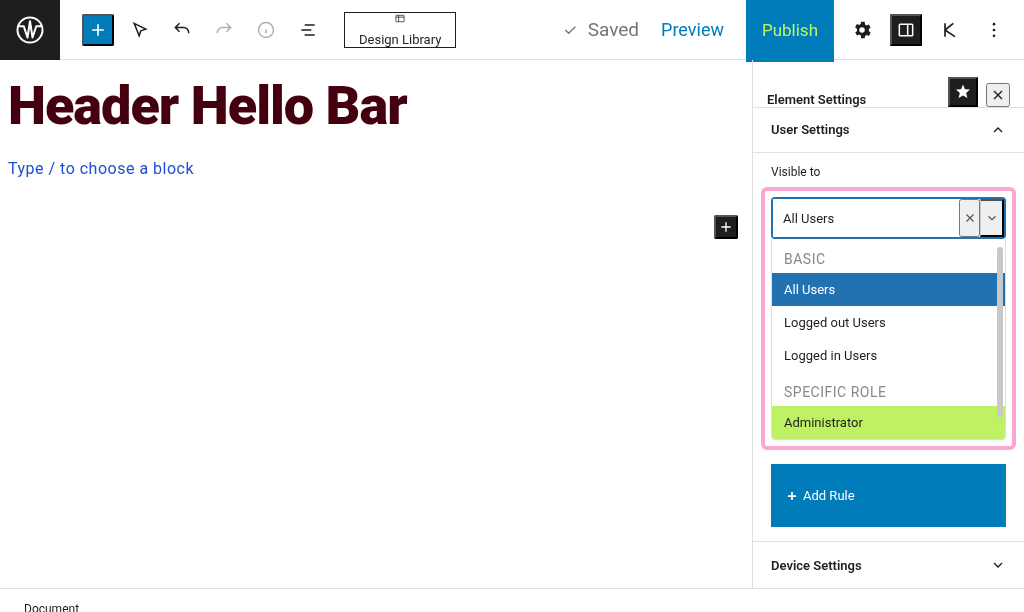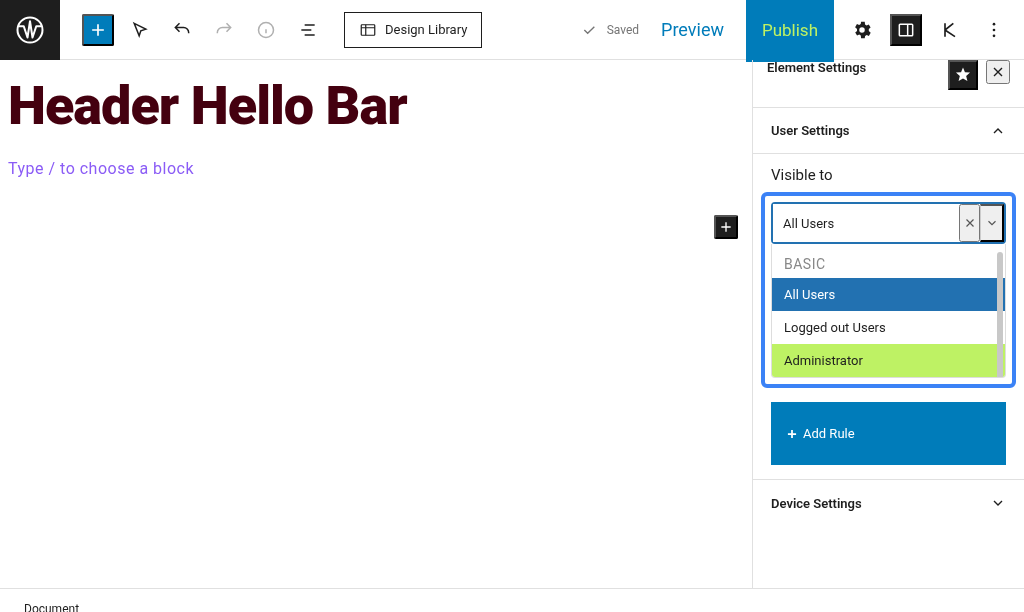--- a/index.html
+++ b/index.html
@@ -6,47 +6,47 @@
   body { width: 1024px; height: 612px; overflow: hidden; background: #fff; position: relative; }
 
   
   .topbar { height: 60px; display: flex; align-items: center; padding: 0 8px 0 0; border-bottom: 1px solid #e0e0e0; }
   .wp-logo { width: 60px; height: 60px; background: #1e1e1e; display: flex; align-items: center; justify-content: center; }
   .wp-logo svg { width: 30px; height: 30px; }
   .tb-left { display: flex; align-items: center; gap: 10px; padding-left: 22px; }
   .tb-sq-primary { width: 32px; height: 32px; background: #007cba; border-radius: 2px; display: flex; align-items: center; justify-content: center; color: #fff; }
   .tb-icon-btn { width: 32px; height: 32px; display: flex; align-items: center; justify-content: center; color: #1e1e1e; border: none; background: none; }
   .tb-icon-btn.dim { color: #b0b0b0; }
-  .design-lib { margin-left: 10px; height: 36px; padding: 0 14px; border: 1px solid #1e1e1e; background: #fff; display: flex; align-items: center; gap: 8px; font-size: 13px; color: #1e1e1e; }
+  .design-lib { margin-left: 10px; height: 36px; padding: 0 14px; border: 1px solid #1e1e1e; background: #fff; display: flex; align-items: center; gap: 8px; font-size: 13px; color: #1e1e1e; flex-direction: column; }
   .design-lib svg { width: 18px; height: 18px; }
   .tb-spacer { flex: 1; }
   .tb-right { display: flex; align-items: center; gap: 12px; padding-right: 6px; }
-  .saved { display: flex; align-items: center; gap: 10px; color: #757575; font-size: 12px; }
+  .saved { display: flex; align-items: center; gap: 10px; color: #757575; font-size: 19px; }
   .preview { color: #007cba; font-size: 18px; background: none; border: none; padding: 6px 10px; }
   .publish { background: #007cba; color: #bef264; border: none; padding: 22px 16px; font-size: 17px; }
   .tb-dark { width: 32px; height: 32px; background: #1e1e1e; color: #fff; display: flex; align-items: center; justify-content: center; }
 
   
   .main-row { display: flex; height: calc(100% - 60px - 24px); }
   .editor { flex: 1; padding: 18px 8px 0 8px; position: relative; }
   .editor-title { font-size: 54px; font-weight: 900; color: #44000f; letter-spacing: -1px; line-height: 1.05; margin-bottom: 24px; }
-  .editor-placeholder { color: #8b5cf6; font-size: 16px; letter-spacing: 0.5px; }
+  .editor-placeholder { color: #1d4ed8; font-size: 16px; letter-spacing: 0.5px; }
   .editor-add { position: absolute; top: 155px; right: 14px; width: 24px; height: 24px; background: #1e1e1e; color: #fff; border-radius: 2px; display: flex; align-items: center; justify-content: center; }
 
   
   .sidebar { width: 272px; border-left: 1px solid #e0e0e0; display: flex; flex-direction: column; position: relative; }
-  .sb-header { height: 48px; display: flex; align-items: flex-start; padding: 0 14px; border-bottom: 1px solid #e0e0e0; gap: 8px;}
+  .sb-header { height: 48px; display: flex; align-items: flex-end; padding: 0 14px; border-bottom: 1px solid #e0e0e0; gap: 8px;}
   .sb-header-title { font-size: 13px; font-weight: 600; color: #1e1e1e; flex: 1; }
   .sb-star { width: 30px; height: 30px; background: #1e1e1e; color: #fff; display: flex; align-items: center; justify-content: center; }
   .sb-close { width: 24px; height: 24px; display: flex; align-items: center; justify-content: center; color: #1e1e1e; font-size: 18px; }
   .sb-section-head { height: 46px; display: flex; align-items: center; justify-content: space-between; padding: 0 18px; border-bottom: 1px solid #e0e0e0; font-size: 13px; font-weight: 600; color: #1e1e1e; gap: 12px; }
   .sb-section-head.no-border { border-bottom: none; }
   .sb-body { padding: 0 14px; position: relative; }
-  .sb-label { font-size: 15px; color: #1e1e1e; padding: 12px 4px 8px 4px; }
-  .sb-highlight { border: 4px solid #3b82f6; border-radius: 6px; padding: 6px; margin: 0 -6px; }
+  .sb-label { font-size: 12px; color: #1e1e1e; padding: 12px 4px 8px 4px; }
+  .sb-highlight { border: 4px solid #f9a8d4; border-radius: 6px; padding: 6px; margin: 0 -6px; }
   .sb-select { border: 2px solid #2271b1; border-radius: 4px; display: flex; align-items: stretch; height: 42px; background: #fff; }
   .sb-select-input { flex: 1; border: none; padding: 0 10px; font-size: 13px; outline: none; color: #1e1e1e; }
   .sb-select-clear { width: 30px; display: flex; align-items: center; justify-content: center; color: #555; font-size: 16px; }
   .sb-select-arrow { width: 34px; border-left: 1px solid #ccc; display: flex; align-items: center; justify-content: center; color: #555; }
   .dropdown { border: 1px solid #ddd; border-top: none; border-radius: 0 0 4px 4px; background: #fff; max-height: 210px; overflow: hidden; position: relative; }
   .dd-scroll { position: absolute; right: 2px; top: 8px; width: 6px; height: 170px; background: #c8c8c8; border-radius: 3px; }
   .dd-group { font-size: 14px; letter-spacing: 0.5px; color: #888; padding: 12px 12px 6px 12px; }
   .dd-item { font-size: 13px; padding: 9px 12px; color: #1e1e1e; }
   .dd-item.selected { background: #2271b1; color: #fff; }
   .dd-item.hover { background: #bef264; }
@@ -190,20 +190,22 @@
             <svg width="14" height="14" viewBox="0 0 24 24" fill="none" stroke="#555" stroke-width="2">
                 <path d="M6 9l6 6 6-6"></path>
               </svg>
           </button>
         </div>
         <div class="dropdown">
           <div class="dd-scroll"></div>
           <div class="dd-group">BASIC</div>
           <div class="dd-item selected">All Users</div>
           <div class="dd-item">Logged out Users</div>
+          <div class="dd-item">Logged in Users</div>
+          <div class="dd-group">SPECIFIC ROLE</div>
           <div class="dd-item hover">Administrator</div>
         </div>
       </div>
     </div>
 
     <button class="add-rule">
       <svg width="14" height="14" viewBox="0 0 24 24" stroke="#fff" stroke-width="3">
           <path d="M12 5v14M5 12h14"></path>
         </svg>
       <span>Add Rule</span>

